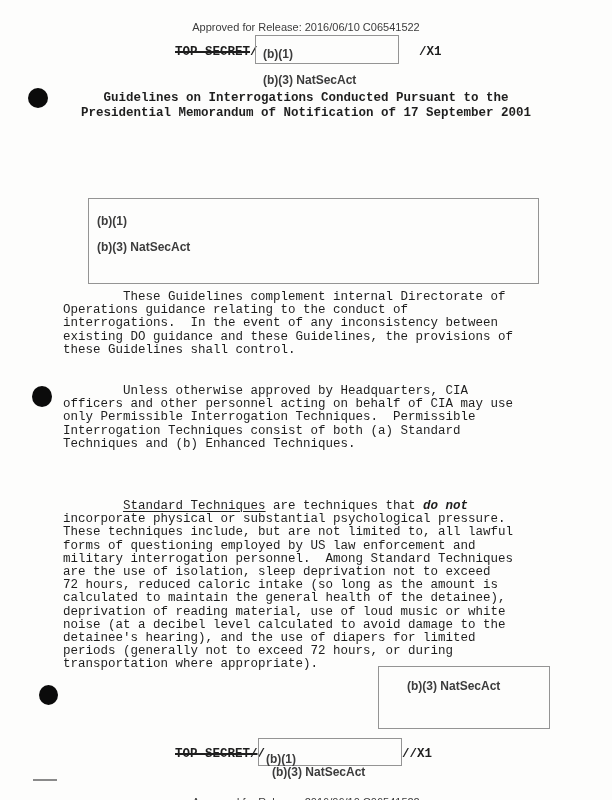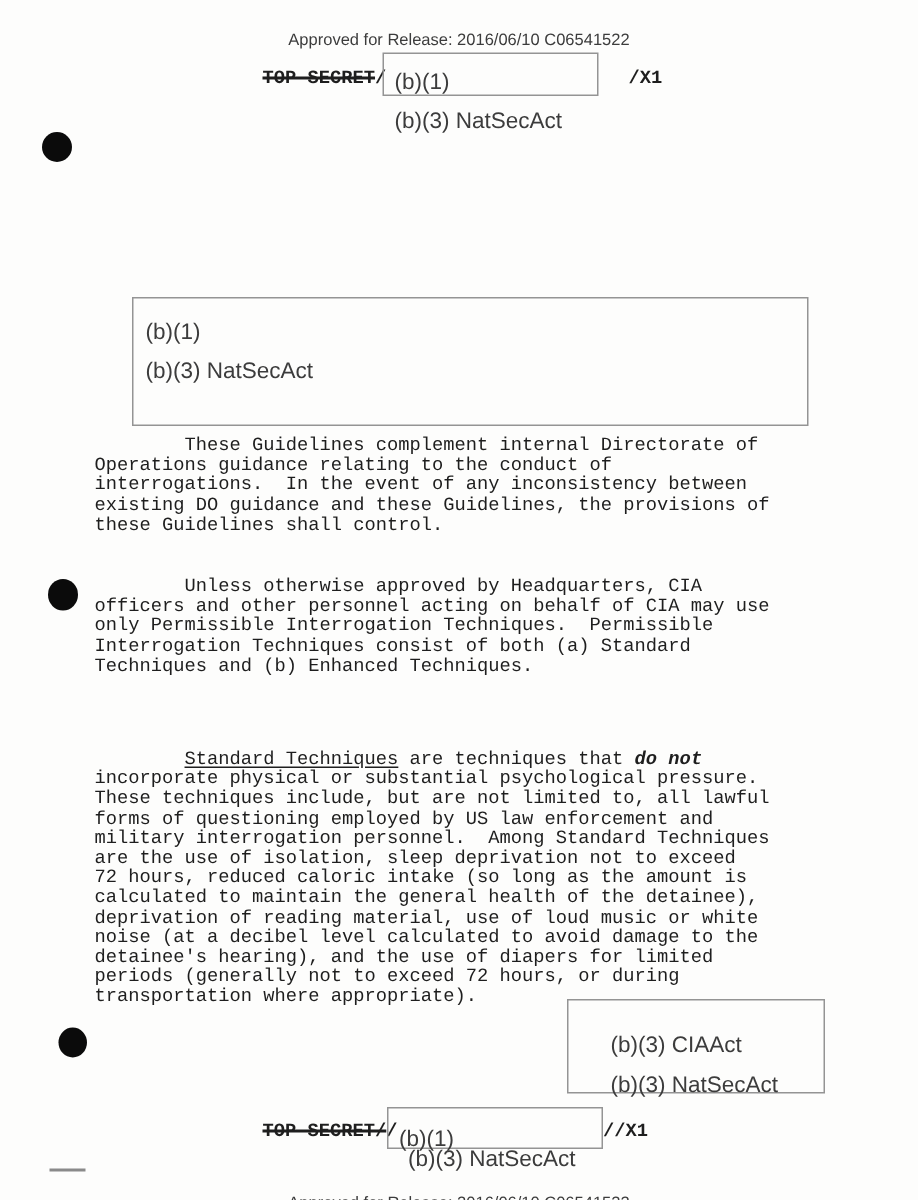--- a/index.html
+++ b/index.html
@@ -19,21 +19,21 @@
     color:#1e1e1e;
   }
   .bold{font-weight:bold;}
   .sans{
     font-family:"Liberation Sans",sans-serif;
     color:#3c3c3c;
     white-space:pre;
     margin-top:12px;
   }
   .sans-11{font-size:11px;line-height:13px;}
-  .sans-12{font-size:15px;line-height:13.5px;}
+  .sans-12{font-size:12px;line-height:13.5px;font-weight:bold;}
   .strike{text-decoration:line-through;text-decoration-thickness:1.6px;}
   .underline{text-decoration:underline;text-underline-offset:2px;}
   .bold-italic{font-weight:bold;font-style:italic;}
   .rbox{
     position:absolute;
     border:1px solid #949494;
     background:transparent;
   }
   .title{
     width:612px;text-align:center;
@@ -58,20 +58,22 @@
 
   <div class="abs sans sans-11 centered" style="top:9px;left:0;">Approved for Release: 2016/06/10 C06541522</div>
 
   <div class="abs mono bold" style="left:175px;top:46px;"><span class="strike">TOP SECRET</span><span>/</span></div>
   <div class="rbox" style="left:255px;top:35px;width:142px;height:27px;">
     <div class="sans sans-12" style="padding:0 0 0 7px;">(b)(1)</div>
     <div class="sans sans-12" style="padding:0 0 0 7px;">(b)(3) NatSecAct</div>
   </div>
   <div class="abs mono bold" style="left:388px;top:46px;margin-left:31px;">/X1</div>
 
+  <div class="abs title" style="top:91px;left:0;">Guidelines on Interrogations Conducted Pursuant to the
+Presidential Memorandum of Notification of 17 September 2001</div>
 
 
   <div class="rbox" style="left:88px;top:198px;width:449px;height:84px;">
     <div class="sans sans-12" style="padding:4px 0 0 8px;">(b)(1)</div>
     <div class="sans sans-12" style="padding:0 0 0 8px;">(b)(3) NatSecAct</div>
   </div>
 
   <div class="abs mono" style="left:63px;top:291px;width:492px;">        These Guidelines complement internal Directorate of
 Operations guidance relating to the conduct of
 interrogations.  In the event of any inconsistency between
@@ -94,21 +96,20 @@
 72 hours, reduced caloric intake (so long as the amount is
 calculated to maintain the general health of the detainee),
 deprivation of reading material, use of loud music or white
 noise (at a decibel level calculated to avoid damage to the
 detainee's hearing), and the use of diapers for limited
 periods (generally not to exceed 72 hours, or during
 transportation where appropriate).</span></div>
 
 
   <div class="rbox" style="left:378px;top:666px;width:170px;height:61px;">
-    <div class="sans sans-12" style="padding:11px 0 0 28px;">(b)(3) CIAAct</div>
     <div class="sans sans-12" style="padding:1px 0 0 28px;">(b)(3) NatSecAct</div>
   </div>
 
   <div class="abs mono bold" style="left:175px;top:748px;"><span class="strike">TOP SECRET/</span><span>/</span></div>
   <div class="rbox" style="left:258px;top:738px;width:142px;height:26px;">
     <div class="sans sans-12" style="padding:2px 0 0 7px;">(b)(1)</div>
     <div class="sans sans-12" style="position:absolute;left:13px;top:15px;">(b)(3) NatSecAct</div>
   </div>
   <div class="abs mono bold" style="left:402px;top:748px;">//X1</div>
 

